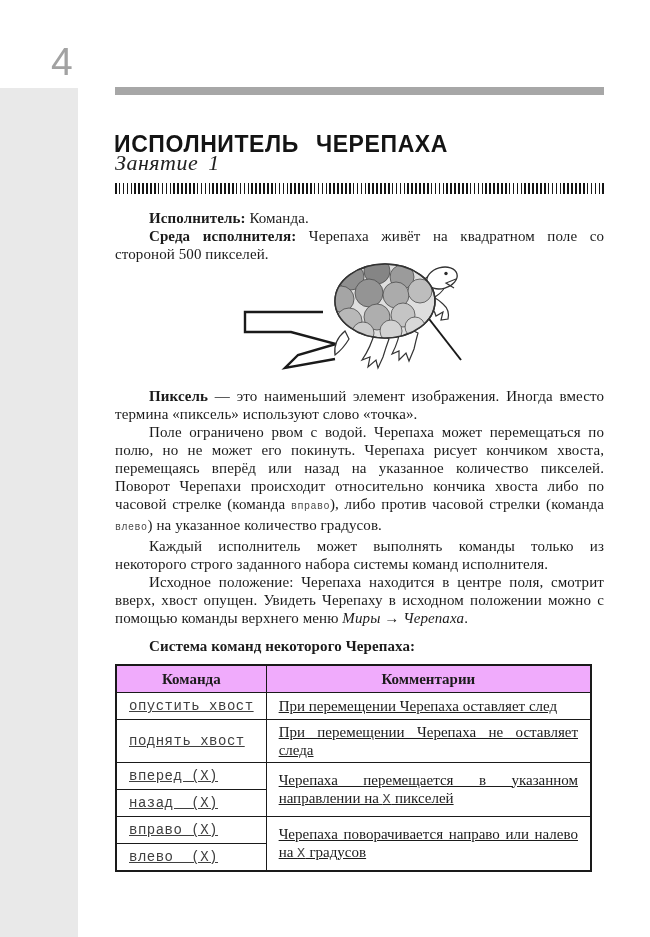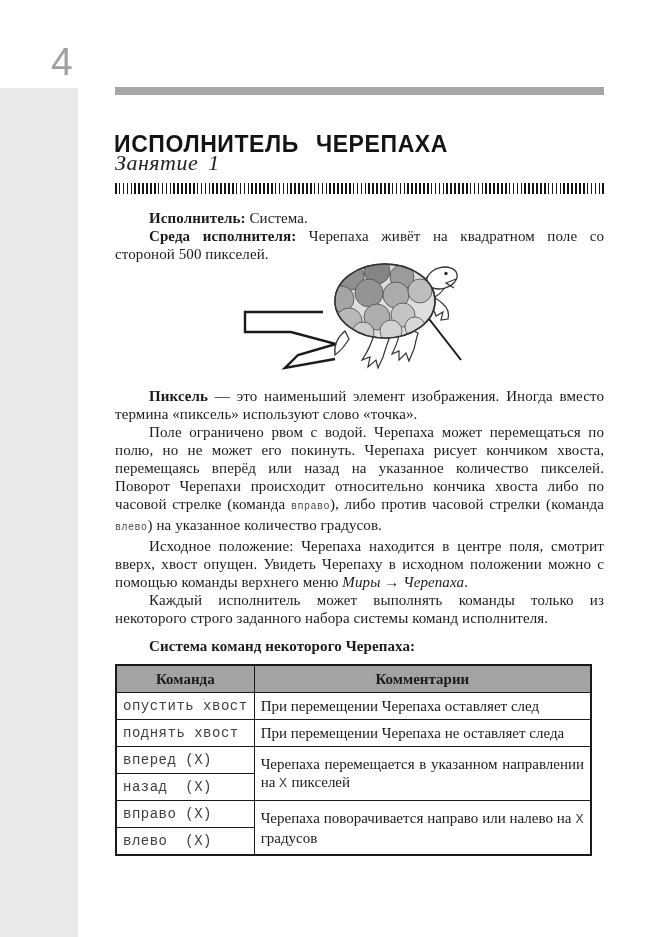--- a/index.html
+++ b/index.html
@@ -75,30 +75,31 @@
     font-weight:bold;
   }
   table.cmd-table{
     border-collapse:collapse;
     margin-top:9px;
     width:477px;
     border:2px solid #1a1a1a;
   }
   .cmd-table th{
     border:1px solid #1a1a1a;
-    background:#a3a3a3;
+    background:#f0abfc;
     font-size:15px;font-weight:bold;
     text-align:center;
     padding:4px 4px;
     height:18px;
   }
   .cmd-table td{
     border:1px solid #1a1a1a;
     vertical-align:middle;
-    padding:3px 6px;
+    padding:3px 12px;
+    text-decoration:underline;
   }
   .cmd-table td.cmd{
     width:122px;
     font-family:"Liberation Mono", monospace;
     font-size:14px;
     color:#3f3f3f;
     white-space:pre;
     letter-spacing:0.5px;
     height:20px;
   }
@@ -114,21 +115,21 @@
 <div class="left-strip"></div>
 <div class="page-number">4</div>
 
 <div class="top-bar"></div>
 <div class="lesson-label">Занятие 1</div>
 <div class="page-title">ИСПОЛНИТЕЛЬ ЧЕРЕПАХА</div>
 <div class="hatch-bar"></div>
 
 <div class="content">
 
-  <p><span class="lead">Исполнитель:</span><span> Система.</span></p>
+  <p><span class="lead">Исполнитель:</span><span> Команда.</span></p>
 
   <p><span class="lead">Среда исполнителя:</span><span> Черепаха живёт на квадратном поле со стороной 500 пикселей.</span></p>
 
   <div class="figure">
     <svg width="235" height="112" viewBox="0 0 235 112">
 
       <polyline points="90,49 12,49 12,69 58,69 103,81 65,92 52,105 102,96" fill="none" stroke="#1a1a1a" stroke-width="2.4" stroke-linejoin="miter"></polyline>
 
       <line x1="193" y1="52" x2="228" y2="97" stroke="#1a1a1a" stroke-width="2"></line>
 
@@ -169,23 +170,23 @@
         </g>
         <ellipse cx="152" cy="38" rx="50" ry="37" fill="none" stroke="#333333" stroke-width="1.5"></ellipse>
       </g>
     </svg>
   </div>
 
   <p style="margin-top:12px"><span class="lead">Пиксель</span><span> — это наименьший элемент изображения. Иногда вместо термина «пиксель» используют слово «точка».</span></p>
 
   <p><span>Поле ограничено рвом с водой. Черепаха может перемещаться по полю, но не может его покинуть. Черепаха рисует кончиком хвоста, перемещаясь вперёд или назад на указанное количество пикселей. Поворот Черепахи происходит относительно кончика хвоста либо по часовой стрелке (команда </span><span class="mono">вправо</span><span>), либо против часовой стрелки (команда </span><span class="mono">влево</span><span>) на указанное количество градусов.</span></p>
 
+  <p>Каждый исполнитель может выполнять команды только из некоторого строго заданного набора системы команд исполнителя.</p>
+
   <p><span>Исходное положение: Черепаха находится в центре поля, смотрит вверх, хвост опущен. Увидеть Черепаху в исходном положении можно с помощью команды верхнего меню </span><span class="it">Миры → Черепаха</span><span>.</span></p>
-
-  <p>Каждый исполнитель может выполнять команды только из некоторого строго заданного набора системы команд исполнителя.</p>
 
   <p class="tbl-caption">Система команд некоторого Черепаха:</p>
 
   <table class="cmd-table">
     <thead>
       <tr>
         <th>Команда</th>
         <th>Комментарии</th>
       </tr>
     </thead>

